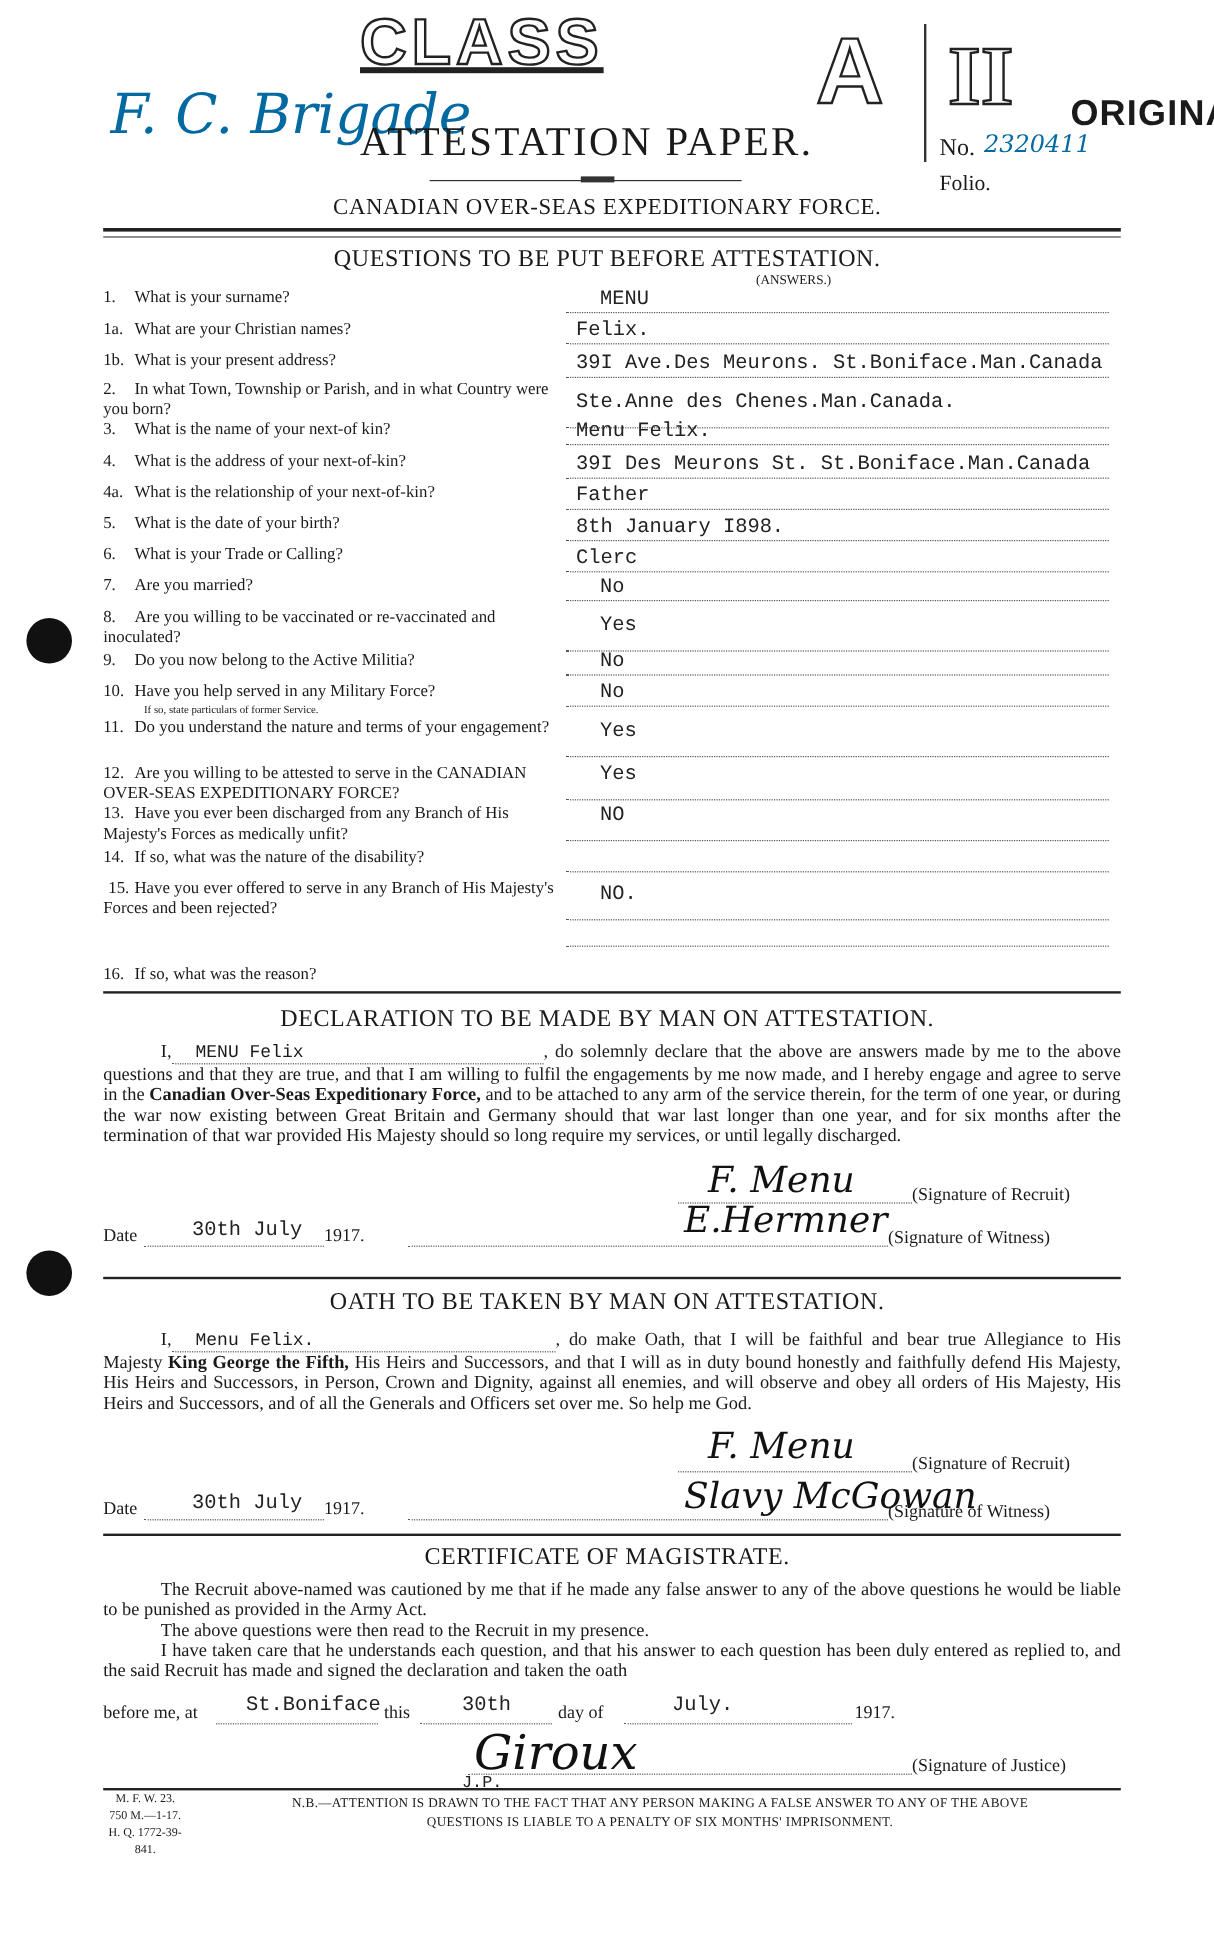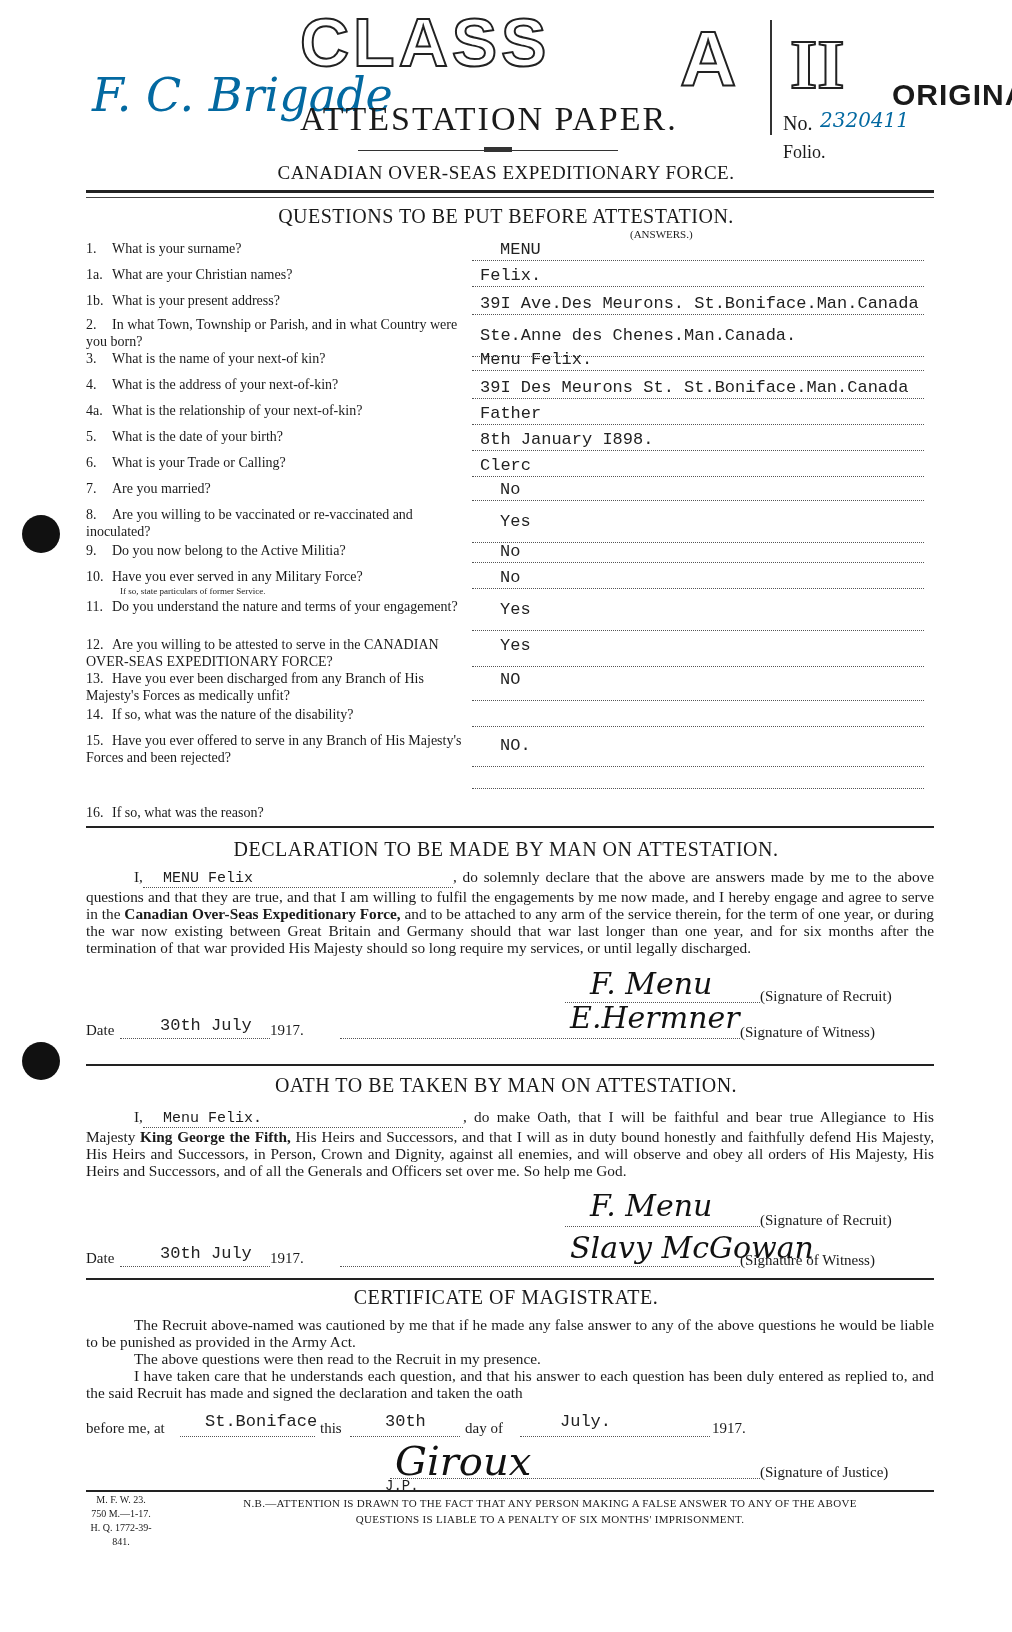--- a/index.html
+++ b/index.html
@@ -5,22 +5,22 @@
   html, body { margin: 0; padding: 0; background: #ffffff; }
   body {
     width: 1012px; height: 1632px; position: relative; overflow: hidden;
     font-family: "Liberation Serif", "DejaVu Serif", serif; color: #1a1a1a;
   }
   .abs { position: absolute; }
   .hand { font-family: "DejaVu Serif", serif; font-style: italic; color: #0369a1; }
   .type { font-family: "Liberation Mono", "DejaVu Sans Mono", monospace; color: #222; }
   .class-title {
     left: 300px; top: 8px; font-family: "Liberation Sans", sans-serif; font-weight: bold;
-    font-size: 68px; letter-spacing: 4px; color: transparent;
-    -webkit-text-stroke: 2px #222; line-height: 1;
+    font-size: 54px; letter-spacing: 4px; color: transparent;
+    -webkit-text-stroke: 2px #222; line-height: 1; text-decoration: underline;
   }
   .class-a {
     left: 680px; top: 20px; font-family: "Liberation Sans", sans-serif; font-weight: bold;
     font-size: 78px; color: transparent; -webkit-text-stroke: 2px #222; line-height: 1;
   }
   .class-ii {
     left: 790px; top: 30px; font-family: "Liberation Serif", serif; font-weight: bold;
     font-size: 70px; color: transparent; -webkit-text-stroke: 2px #222; line-height: 1;
   }
   .original { left: 892px; top: 62px; font-family: "Liberation Sans", sans-serif; font-weight: bold; font-size: 30px; letter-spacing: 1px; margin-top: 16px; }
@@ -105,37 +105,37 @@
     <div class="abs ans type" style="top: 456px; left: 480px;">Clerc</div>
     <div class="abs q" style="top: 480px;"><span style="display: inline-block; width: 26px;">7.</span><span>Are you married?</span></div>
     <div class="abs ans-line" style="top: 480px;"></div>
     <div class="abs ans type" style="top: 480px; left: 500px;">No</div>
     <div class="abs q" style="top: 506px;"><span style="display: inline-block; width: 26px;">8.</span><span>Are you willing to be vaccinated or re-vaccinated and inoculated?</span></div>
     <div class="abs ans-line" style="top: 522px;"></div>
     <div class="abs ans type" style="top: 512px; left: 500px;">Yes</div>
     <div class="abs q" style="top: 542px;"><span style="display: inline-block; width: 26px;">9.</span><span>Do you now belong to the Active Militia?</span></div>
     <div class="abs ans-line" style="top: 542px;"></div>
     <div class="abs ans type" style="top: 542px; left: 500px;">No</div>
-    <div class="abs q" style="top: 568px;"><span style="display: inline-block; width: 26px;">10.</span><span>Have you ever served in any Military Force?</span></div>
+    <div class="abs q" style="top: 568px;"><span style="display: inline-block; width: 26px;">10.</span><span>Have you help served in any Military Force?</span></div>
     <div class="abs note" style="top: 586px;">If so, state particulars of former Service.</div>
     <div class="abs ans-line" style="top: 568px;"></div>
     <div class="abs ans type" style="top: 568px; left: 500px;">No</div>
     <div class="abs q" style="top: 598px;"><span style="display: inline-block; width: 26px;">11.</span><span>Do you understand the nature and terms of your engagement?</span></div>
     <div class="abs ans-line" style="top: 610px;"></div>
     <div class="abs ans type" style="top: 600px; left: 500px;">Yes</div>
     <div class="abs q" style="top: 636px;"><span style="display: inline-block; width: 26px;">12.</span><span>Are you willing to be attested to serve in the CANADIAN OVER-SEAS EXPEDITIONARY FORCE?</span></div>
     <div class="abs ans-line" style="top: 646px;"></div>
     <div class="abs ans type" style="top: 636px; left: 500px;">Yes</div>
     <div class="abs q" style="top: 670px;"><span style="display: inline-block; width: 26px;">13.</span><span>Have you ever been discharged from any Branch of His Majesty's Forces as medically unfit?</span></div>
     <div class="abs ans-line" style="top: 680px;"></div>
     <div class="abs ans type" style="top: 670px; left: 500px;">NO</div>
     <div class="abs q" style="top: 706px;"><span style="display: inline-block; width: 26px;">14.</span><span>If so, what was the nature of the disability?</span></div>
     <div class="abs ans-line" style="top: 706px;"></div>
     <div class="abs ans type" style="top: 706px; left: 480px;"></div>
-    <div class="abs q" style="top: 732px;"><span style="display: inline-block; width: 26px;">15.</span><span>Have you ever offered to serve in any Branch of His Majesty's Forces and been rejected?</span></div>
+    <div class="abs q" style="top: 732px;"><span style="display: inline-block; width: 26px; text-align: center;">15.</span><span>Have you ever offered to serve in any Branch of His Majesty's Forces and been rejected?</span></div>
     <div class="abs ans-line" style="top: 746px;"></div>
     <div class="abs ans type" style="top: 736px; left: 500px;">NO.</div>
     <div class="abs q" style="top: 768px;"><span style="display: inline-block; width: 26px; margin-top: 36px;">16.</span><span>If so, what was the reason?</span></div>
     <div class="abs ans-line" style="top: 768px;"></div>
     <div class="abs ans type" style="top: 768px; left: 480px;"></div>
   </div>
 
 <div class="abs rule" style="top:826px;"></div>
 
 <div class="abs sec-head" style="top:838px;">DECLARATION TO BE MADE BY MAN ON ATTESTATION.</div>

